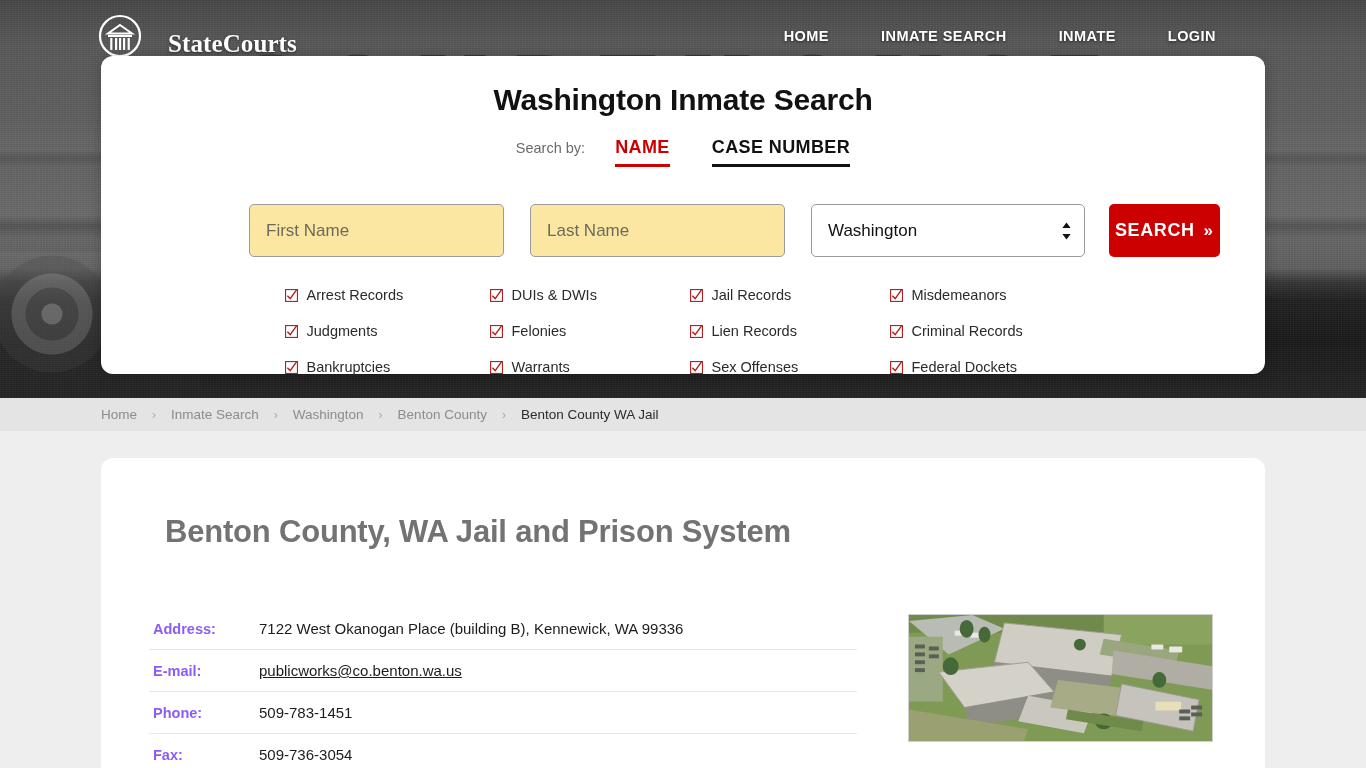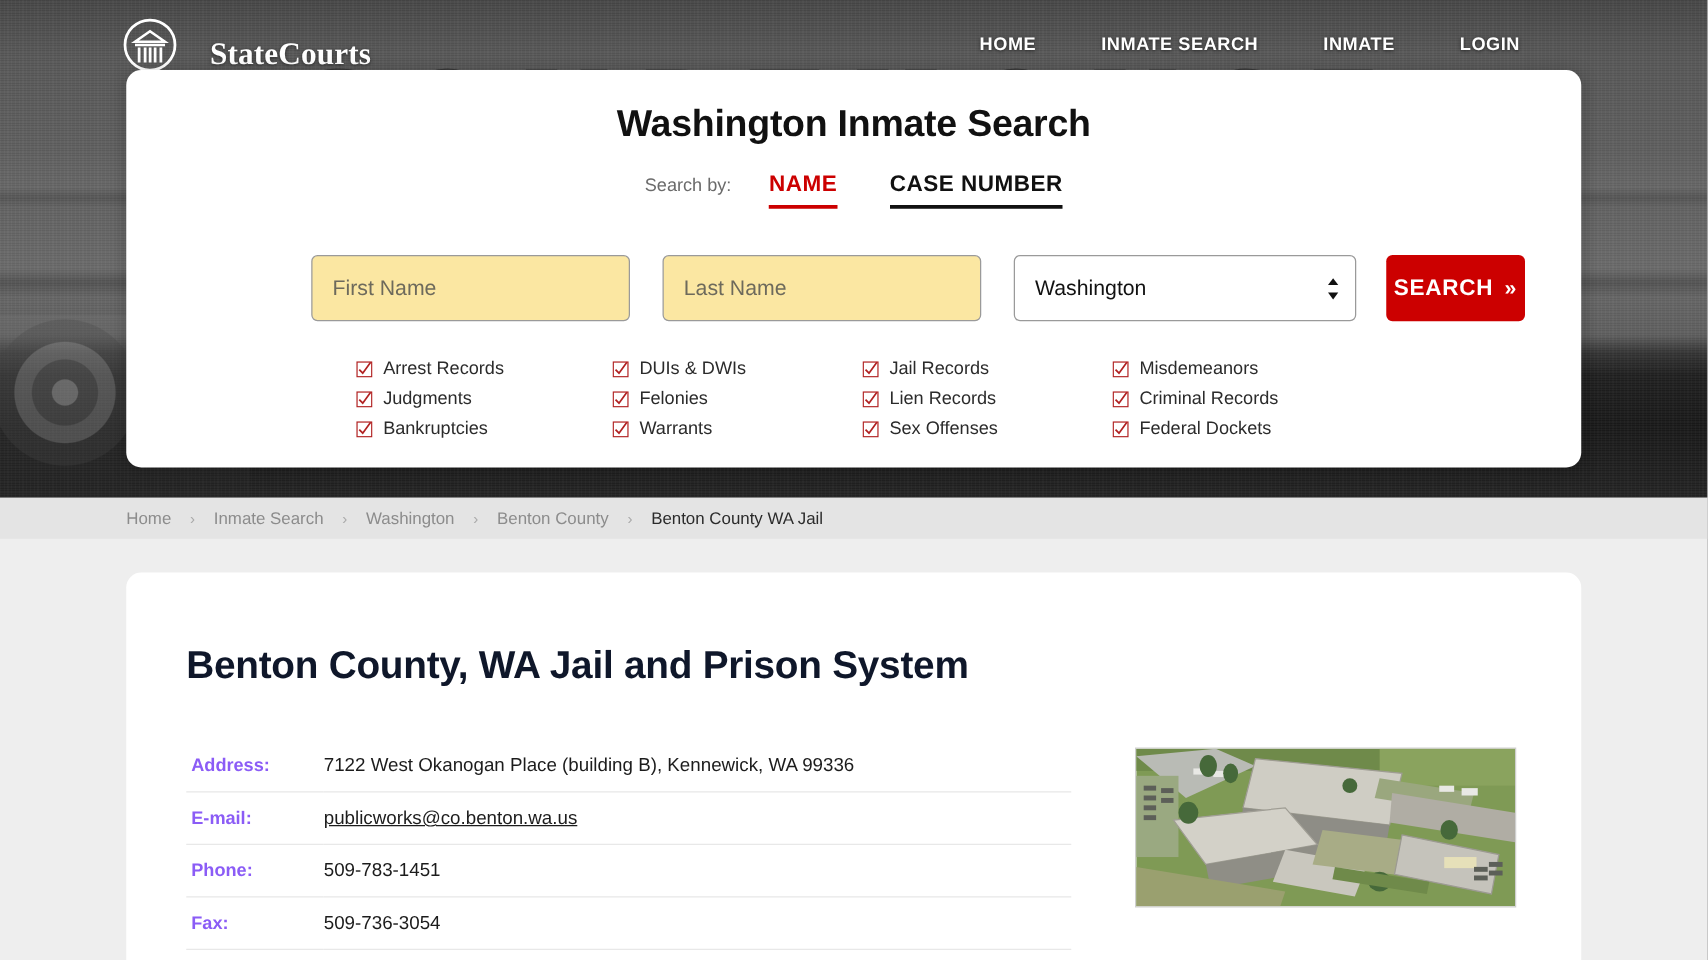--- a/index.html
+++ b/index.html
@@ -224,21 +224,21 @@
     align-items: center;
     justify-content: center;
     gap: 9px;
   }
   .btn-search .chev { font-size: 17px; }
 
   .features {
     display: grid;
     grid-template-columns: 205px 200px 200px 200px;
     justify-content: center;
-    row-gap: 0;
+    row-gap: 12px;
     margin-top: 26px;
     padding-left: 8px;
   }
   .feature {
     display: flex;
     align-items: center;
     gap: 9px;
     height: 24px;
     font-size: 14.5px;
     color: #2b2b2b;
@@ -275,25 +275,25 @@
   
   .content-card {
     position: relative;
     margin: 27px auto 0 auto;
     width: 1164px;
     min-height: 310px;
     background: #ffffff;
     border-radius: 12px;
   }
   .page-h1 {
-    margin: 0;
+    margin: 16px;
     padding: 56px 0 0 48px;
     font-size: 31px;
     font-weight: 700;
-    color: #0f172a;
+    color: #737373;
     letter-spacing: -.2px;
   }
   .detail-area {
     display: flex;
     padding: 42px 0 0 48px;
   }
   .detail-table {
     width: 708px;
     border-collapse: collapse;
   }

